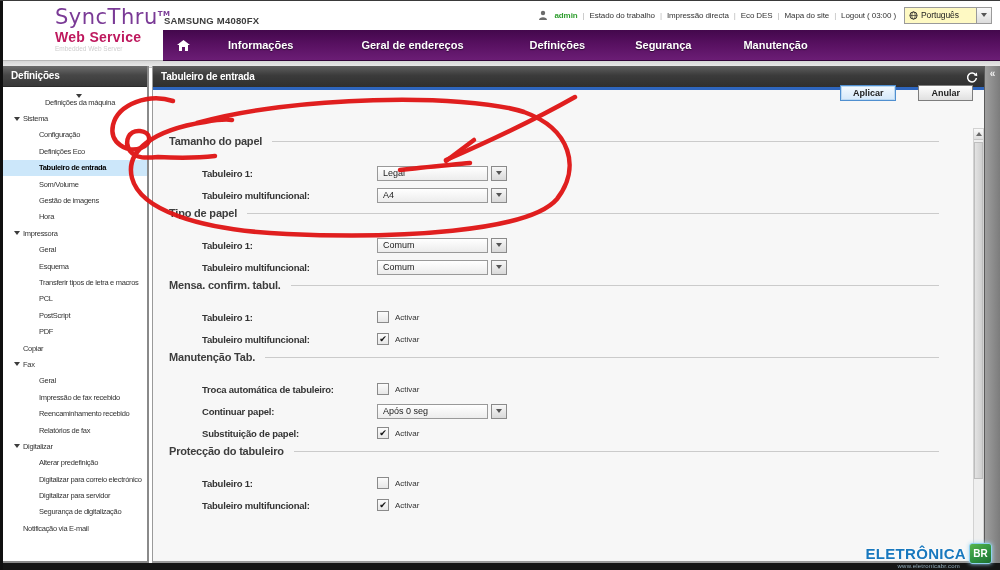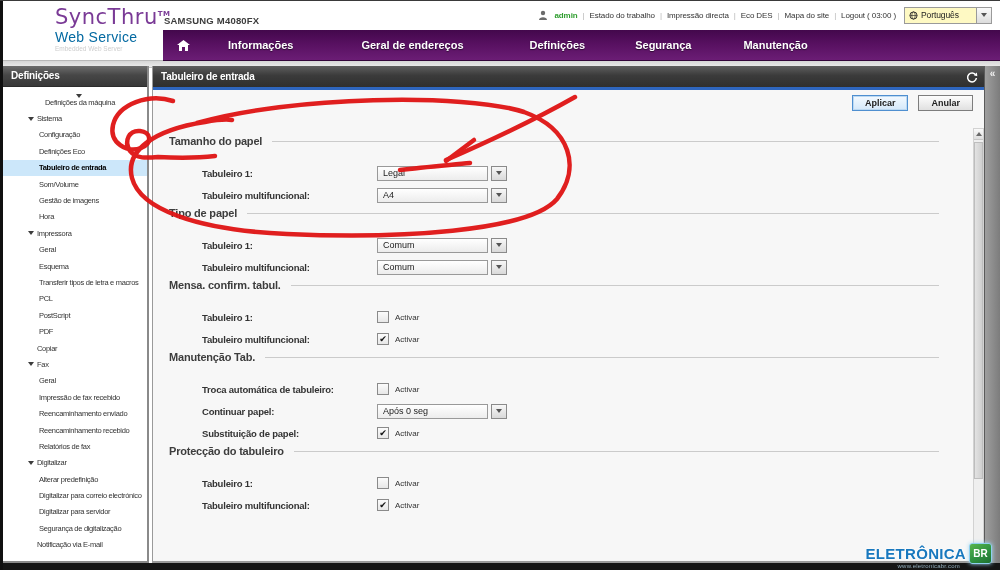--- a/index.html
+++ b/index.html
@@ -7,21 +7,21 @@
         font-family:"Liberation Sans",sans-serif;-webkit-font-smoothing:antialiased;}
   
   .frame-left{position:absolute;left:0;top:0;width:3px;height:570px;background:#101010;z-index:90;}
   .frame-top{position:absolute;left:0;top:0;width:100%;height:1px;background:#3a3a3a;z-index:90;}
   .frame-bottom{position:absolute;left:0;bottom:0;width:100%;height:7px;background:#151515;z-index:60;}
 
   
   .logo{position:absolute;left:55px;top:7px;line-height:1;z-index:5;}
   .logo-line1{font-family:"DejaVu Sans",sans-serif;font-size:21px;color:#7a3a96;letter-spacing:.5px;}
   .logo-line1 sup{font-size:7px;color:#7a3a96;font-weight:bold;}
-  .logo-line2{font-size:14px;font-weight:normal;color:#0369a1;margin-top:2px;letter-spacing:.3px;}
+  .logo-line2{font-size:14px;font-weight:bold;color:#be185d;margin-top:2px;letter-spacing:.3px;}
   .logo-line3{font-size:6.5px;color:#cdcdcd;margin-top:2px;}
   .device-name{position:absolute;left:164px;top:15px;font-size:9.5px;font-weight:bold;color:#3c3c3c;letter-spacing:.2px;}
 
   .toplinks{position:absolute;right:8px;top:6px;height:18px;display:flex;align-items:center;
             font-size:8px;color:#333;letter-spacing:-.1px;white-space:nowrap;}
   .toplinks .sep{color:#b5b5b5;margin:0 5px;}
   .user-chip{display:flex;align-items:center;gap:6px;}
   .user-name{color:#2f9e2f;font-weight:bold;}
   .toplink{color:#333;cursor:pointer;}
   .lang-box{display:flex;align-items:center;margin-left:8px;border:1px solid #9a9a9a;background:#fef9c3;height:15px;width:86px;}
@@ -45,33 +45,33 @@
            border-right:2px solid #8a8a8a;border-bottom:2px solid #8a8a8a;z-index:5;}
   .sidebar-header{height:20px;background:linear-gradient(180deg,#6d6d6d,#474747 45%,#383838);
                   color:#fff;font-size:10px;font-weight:bold;line-height:20px;padding-left:8px;
                   border-bottom:1px solid #2c2c2c;letter-spacing:-.2px;}
   .tree{list-style:none;margin:0;padding:7px 0 0 0;}
   .tree li{height:16.4px;display:flex;align-items:center;font-size:7.5px;letter-spacing:-.3px;color:#333;
            white-space:nowrap;overflow:hidden;cursor:pointer;}
   .tree li .arrow-slot{width:9px;display:flex;justify-content:flex-start;flex:none;}
   .tree li .tree-tri{width:0;height:0;border-left:3.5px solid transparent;border-right:3.5px solid transparent;border-top:4.5px solid #3c3c3c;}
   .tree li.lvl0{padding-left:10px;flex-direction:column;}
-  .tree li.lvl1{padding-left:25px;}
+  .tree li.lvl1{padding-left:11px;}
   .tree li.lvl2{padding-left:36px;}
   .tree li.selected{background:#cce7fa;font-weight:bold;color:#000;}
 
   
   .content{position:absolute;left:152px;top:66px;right:15px;bottom:7px;background:#f7f7f7;
            border-left:1px solid #9a9a9a;border-bottom:2px solid #9a9a9a;z-index:5;}
   .content-header{height:21px;background:linear-gradient(180deg,#5e5e5e,#3b3b3b 45%,#2f2f2f);
                   color:#fff;display:flex;align-items:center;position:relative;}
   .content-title{font-size:10px;font-weight:bold;letter-spacing:-.2px;padding-left:8px;}
   .refresh-icon{position:absolute;right:7px;top:4px;cursor:pointer;}
   .blue-line{height:3px;background:#2e66bf;}
-  .actions{position:absolute;top:29px;right:12px;display:flex;gap:10px;z-index:6;}
+  .actions{position:absolute;top:19px;right:12px;display:flex;gap:22px;z-index:6;}
   .btn{height:16px;padding:0 12px;font-size:9px;font-weight:bold;color:#222;display:flex;align-items:center;
        cursor:pointer;font-family:"Liberation Sans",sans-serif;}
   .btn-apply{border:1px solid #4f8fd0;background:linear-gradient(#f4faff,#d4e8fa);box-shadow:0 0 0 1px #bcd9f2 inset;}
   .btn-cancel{border:1px solid #7d7d7d;background:linear-gradient(#fdfdfd,#e0e0e0);}
 
   .panel{position:absolute;left:0;top:27px;right:10px;bottom:0;padding:41px 0 0 16px;overflow:hidden;}
   .section-header{height:14px;margin-bottom:14px;display:flex;align-items:center;}
   .section-title{font-size:11px;font-weight:bold;color:#3d3d3d;letter-spacing:-.2px;white-space:nowrap;}
   .section-rule{flex:1;height:1px;background:#cbcbcb;margin-left:10px;margin-right:36px;}
   .row{height:22px;display:flex;align-items:center;position:relative;}
@@ -232,23 +232,20 @@
           </span>
           <span>Fax</span>
         </li>
         <li class="lvl2">
           <span>Geral</span>
         </li>
         <li class="lvl2">
           <span>Impressão de fax recebido</span>
         </li>
         <li class="lvl2">
-          <span>Reencaminhamento enviado</span>
-        </li>
-        <li class="lvl2">
           <span>Reencaminhamento recebido</span>
         </li>
         <li class="lvl2">
           <span>Relatórios de fax</span>
         </li>
         <li class="lvl1">
           <span class="arrow-slot">
             <i class="tree-tri"></i>
           </span>
           <span>Digitalizar</span>

